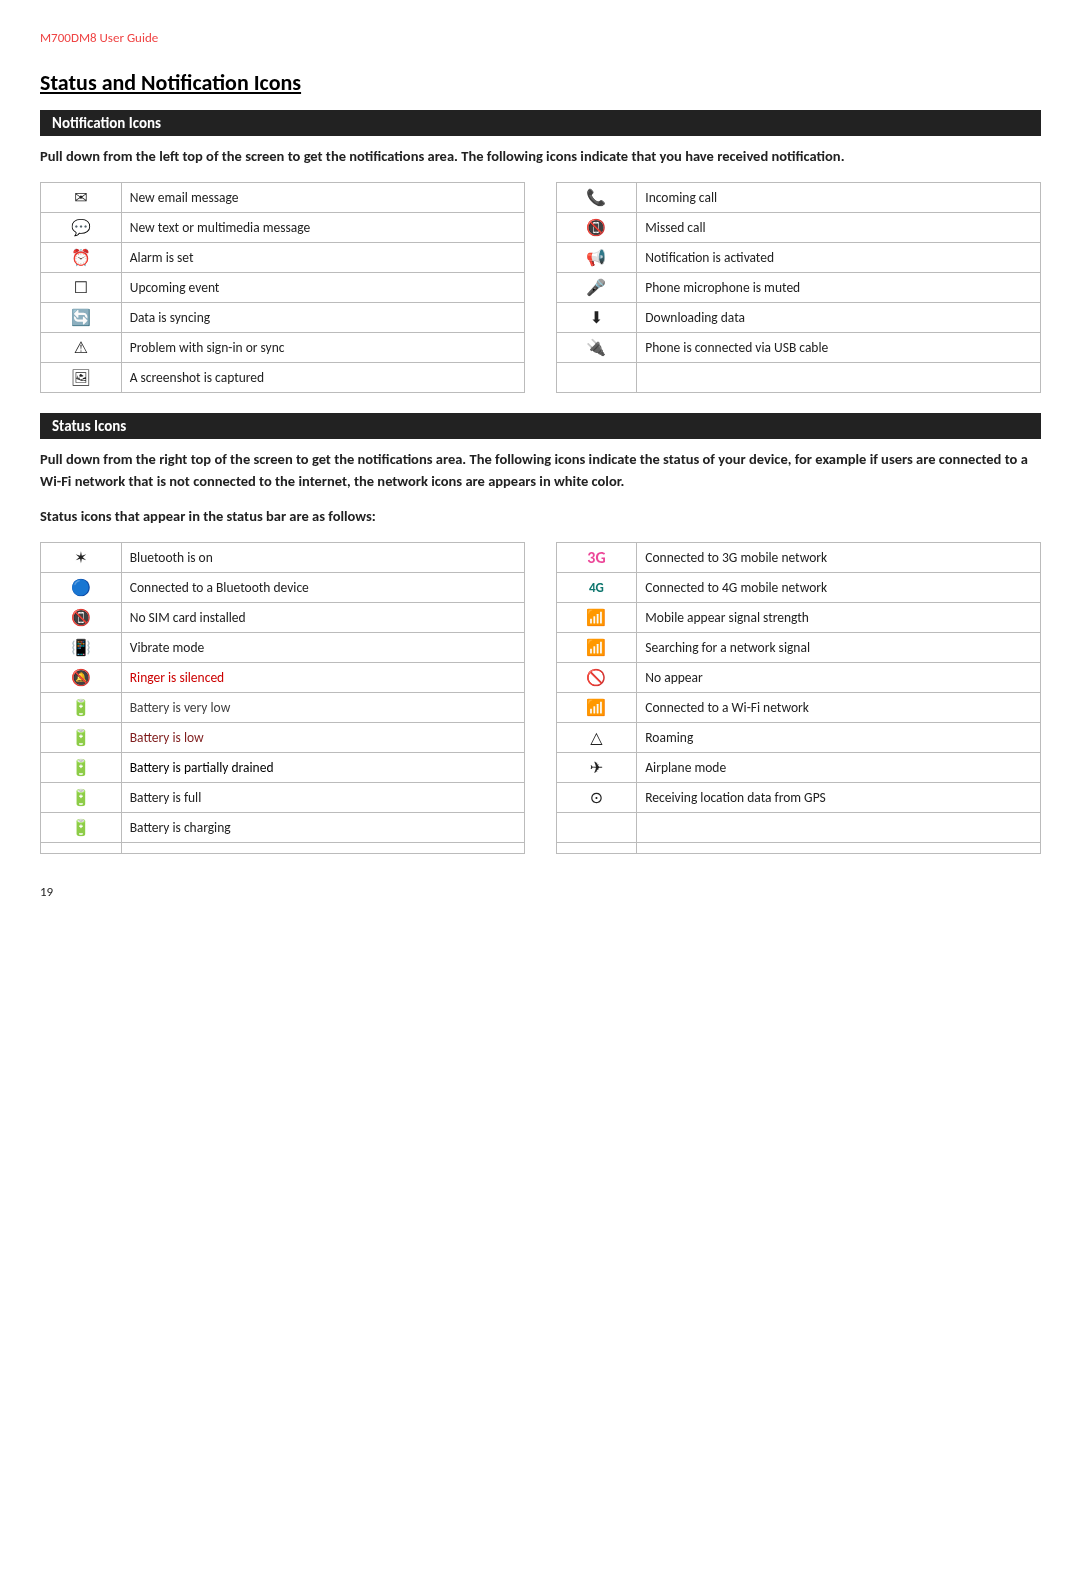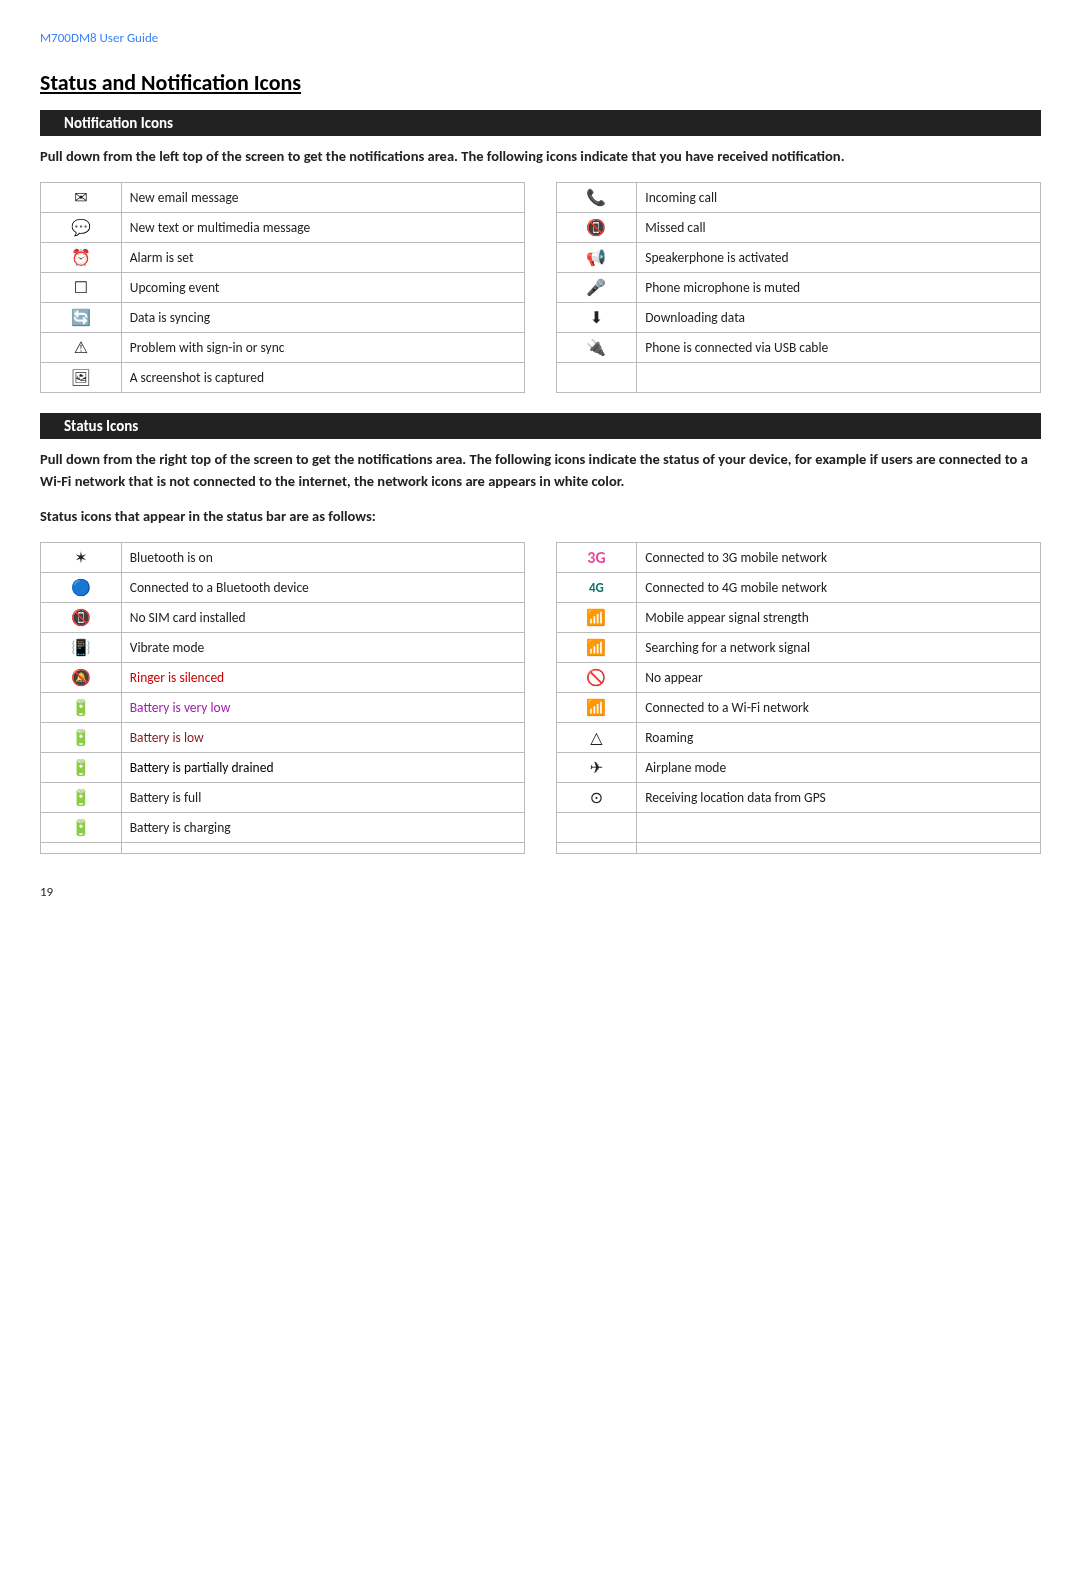--- a/index.html
+++ b/index.html
@@ -6,37 +6,37 @@
     body {
       font-family: Calibri, Arial, sans-serif;
       font-size: 15px;
       color: #222;
       background: #fff;
       padding: 30px 40px 40px 40px;
       max-width: 1081px;
     }
     .doc-header {
       font-size: 13px;
-      color: #3b82f6;
+      color: #ef4444;
       margin-bottom: 10px;
     }
     h1 {
       font-size: 22px;
       font-weight: bold;
       text-decoration: underline;
       margin-bottom: 14px;
       color: #000;
       margin-top: 24px;
     }
     .section-header {
       background: #222;
       color: #fff;
       font-size: 15px;
       font-weight: bold;
-      padding: 4px 24px;
+      padding: 4px 12px;
       margin-bottom: 10px;
     }
     .description {
       font-size: 14.5px;
       line-height: 1.5;
       margin-bottom: 14px;
       font-weight: bold;
     }
     table {
       border-collapse: collapse;
@@ -95,21 +95,21 @@
         <td class="label-cell">New text or multimedia message</td>
         <td class="divider-col"></td>
         <td class="icon-cell" style="font-size: 16px;">📵</td>
         <td class="label-cell">Missed call</td>
       </tr>
       <tr>
         <td class="icon-cell" style="font-size: 16px;">⏰</td>
         <td class="label-cell">Alarm is set</td>
         <td class="divider-col"></td>
         <td class="icon-cell" style="font-size: 16px;">📢</td>
-        <td class="label-cell">Speakerphone is activated</td>
+        <td class="label-cell">Notification is activated</td>
       </tr>
       <tr>
         <td class="icon-cell" style="font-size: 16px;">☐</td>
         <td class="label-cell">Upcoming event</td>
         <td class="divider-col"></td>
         <td class="icon-cell" style="font-size: 16px;">🎤</td>
         <td class="label-cell">Phone microphone is muted</td>
       </tr>
       <tr>
         <td class="icon-cell" style="font-size: 16px;">🔄</td>
@@ -173,21 +173,21 @@
       </tr>
       <tr>
         <td class="icon-cell" style="font-size: 16px; color: rgb(204, 0, 0);">🔕</td>
         <td class="label-cell" style="color: rgb(204, 0, 0);">Ringer is silenced</td>
         <td class="divider-col"></td>
         <td class="icon-cell" style="font-size: 16px;">🚫</td>
         <td class="label-cell">No appear</td>
       </tr>
       <tr>
         <td class="icon-cell" style="font-size: 16px; color: rgb(204, 0, 0);">🔋</td>
-        <td class="label-cell" style="color: #a21caf;">Battery is very low</td>
+        <td class="label-cell" style="color: #404040;">Battery is very low</td>
         <td class="divider-col"></td>
         <td class="icon-cell" style="font-size: 16px;">📶</td>
         <td class="label-cell">Connected to a Wi-Fi network</td>
       </tr>
       <tr>
         <td class="icon-cell" style="font-size: 16px; color: rgb(204, 0, 0);">🔋</td>
         <td class="label-cell" style="color: #7f1d1d;">Battery is low</td>
         <td class="divider-col"></td>
         <td class="icon-cell" style="font-size: 16px;">△</td>
         <td class="label-cell">Roaming</td>

